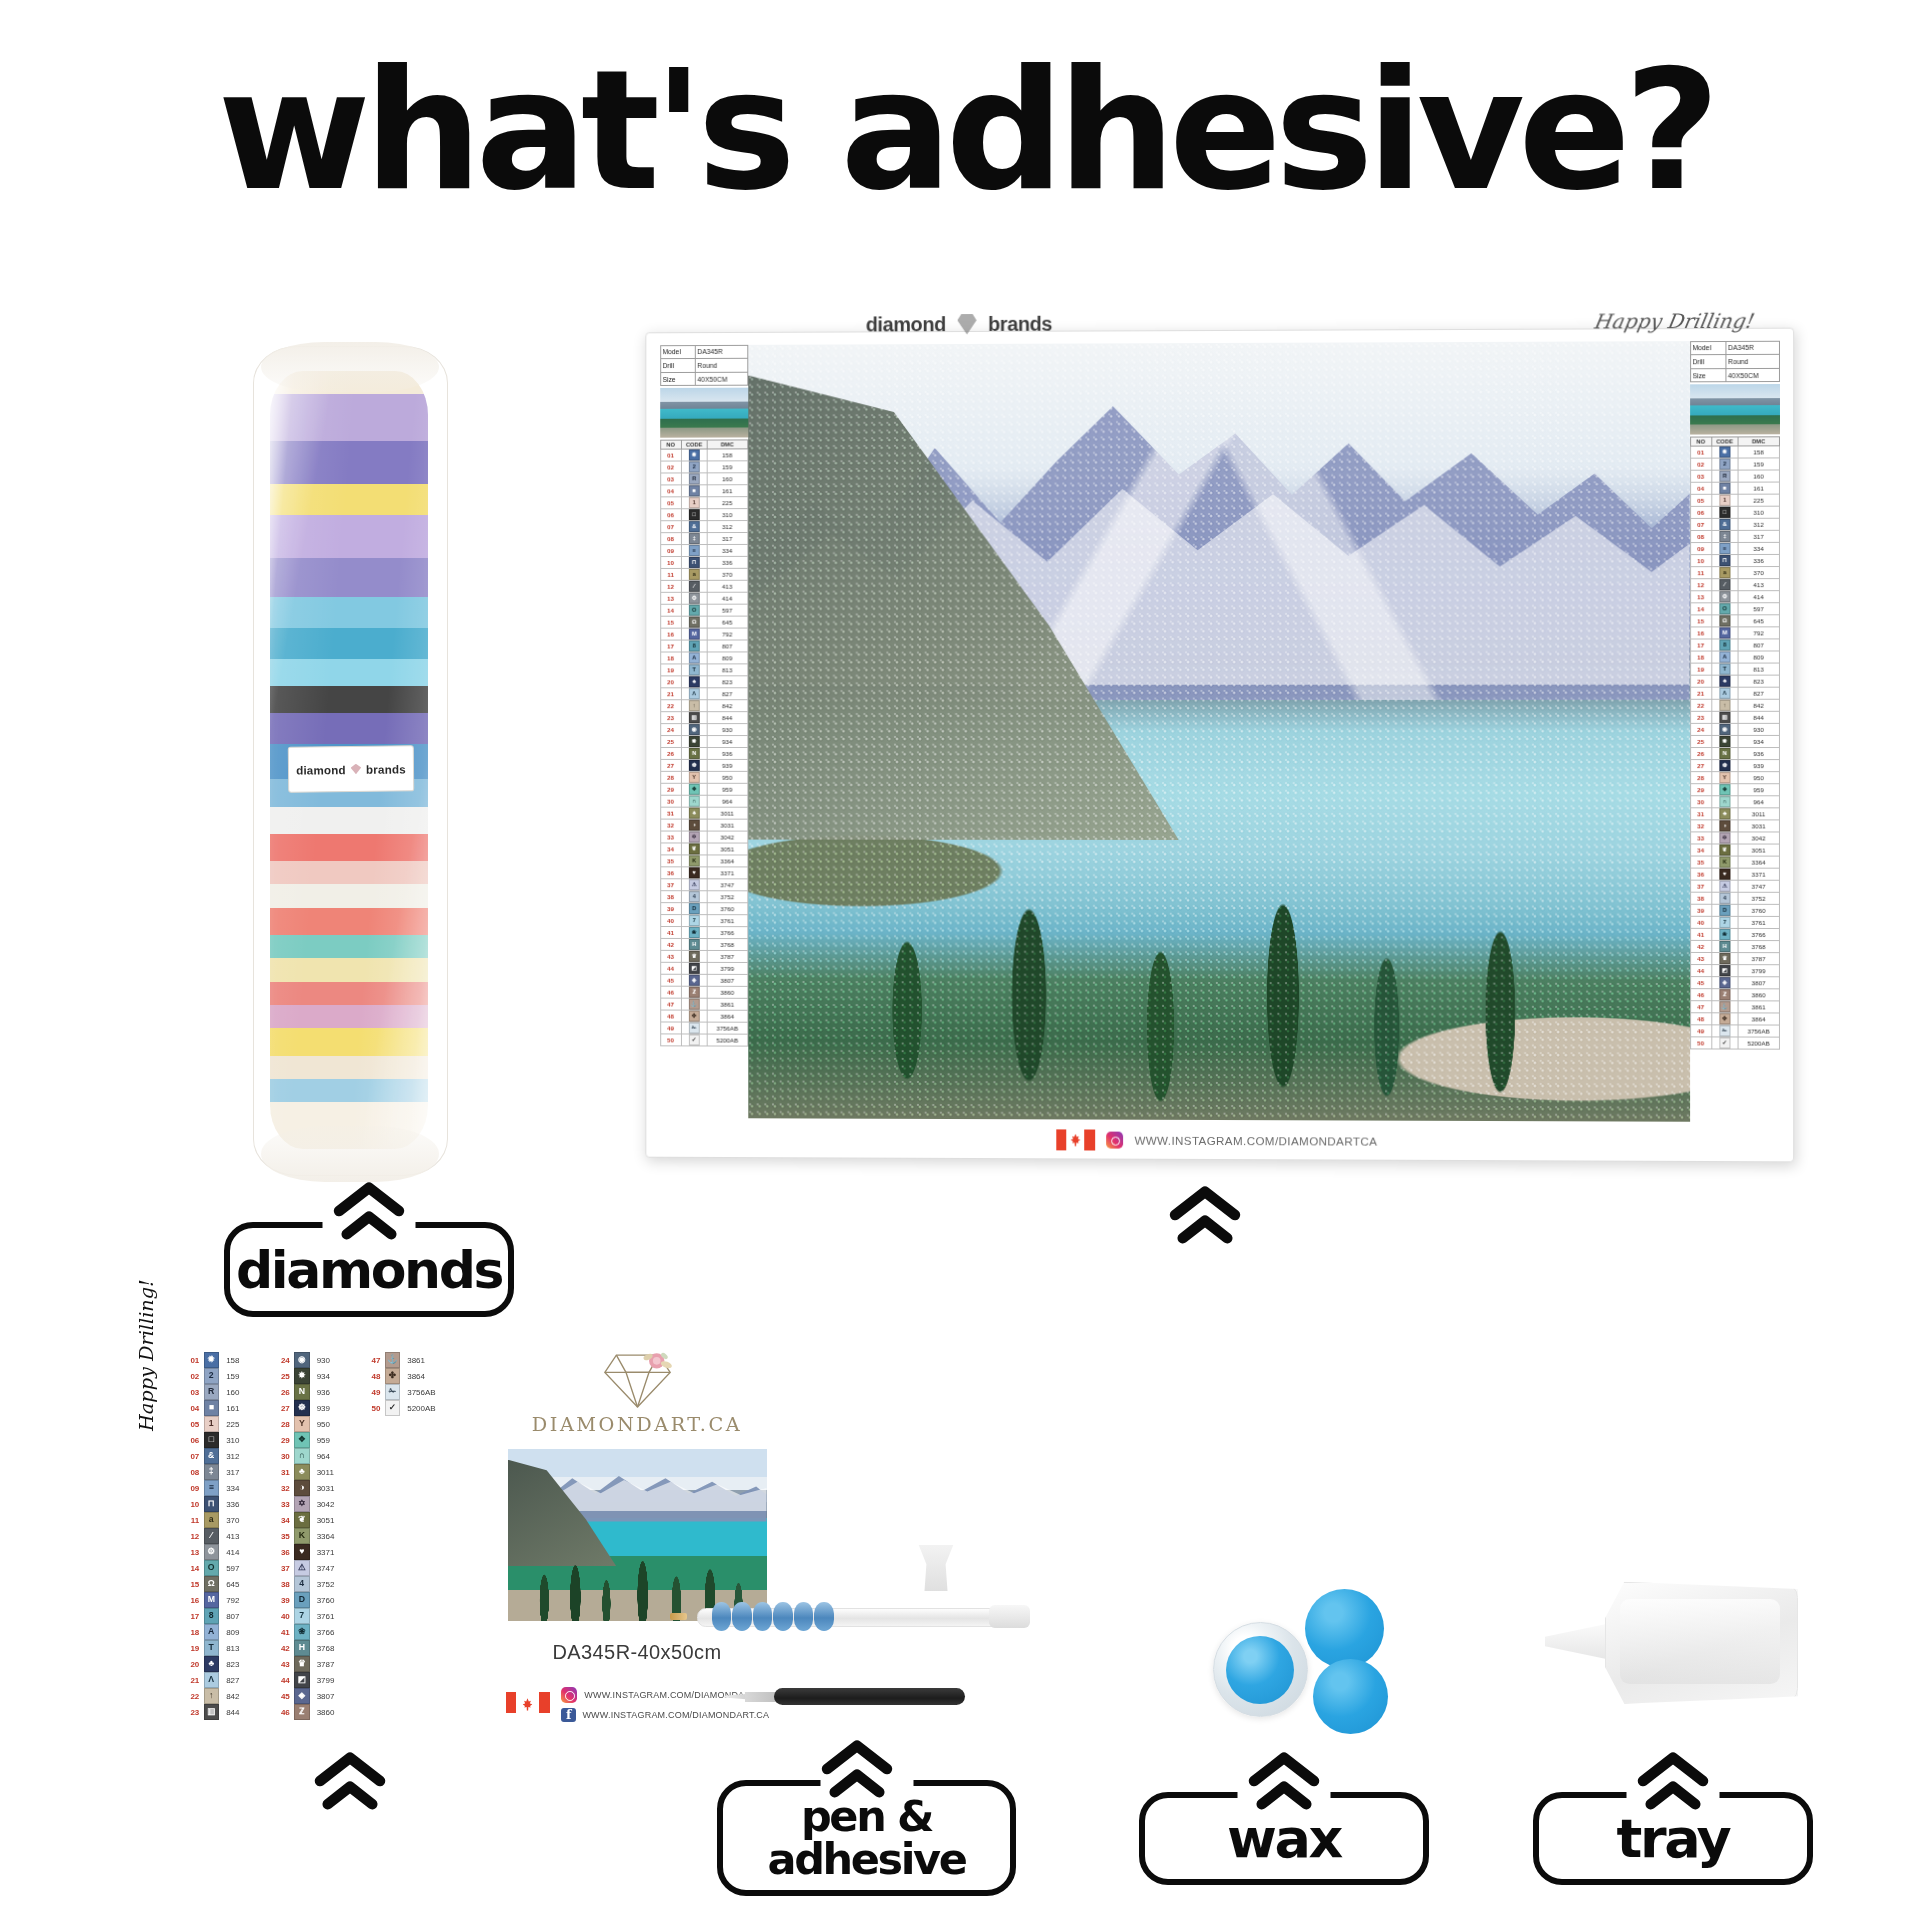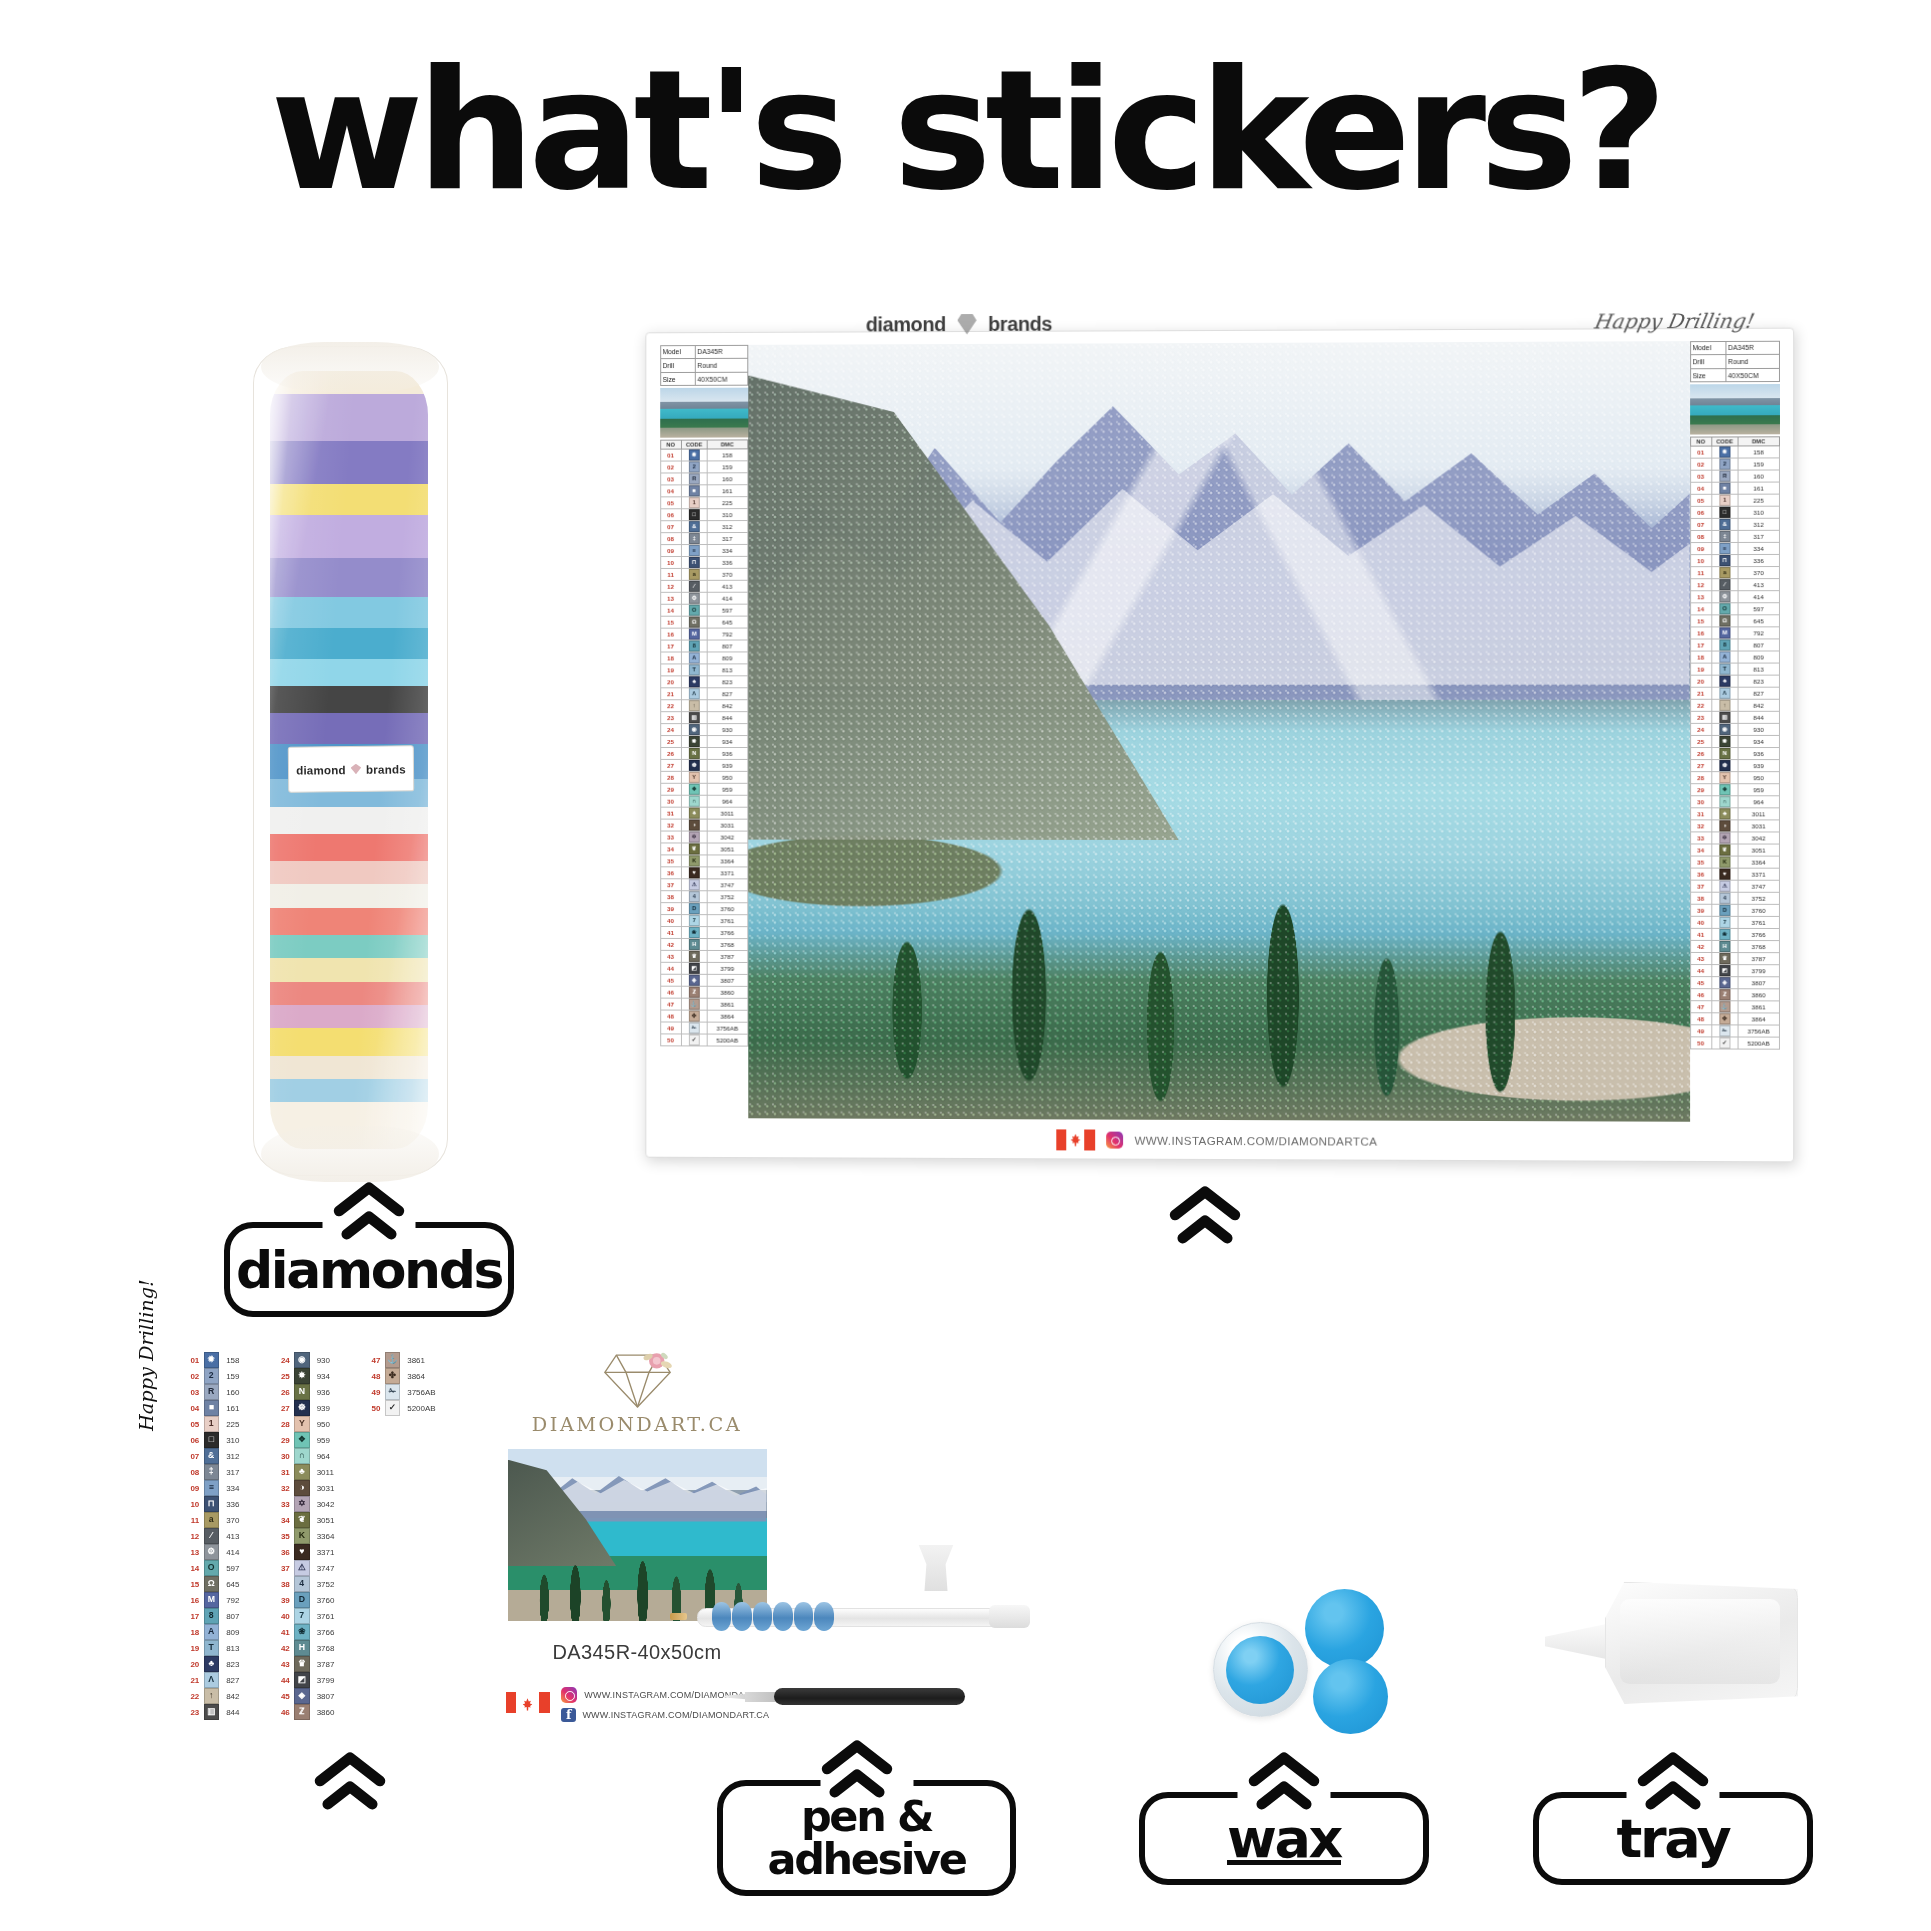--- a/index.html
+++ b/index.html
@@ -316,21 +316,21 @@
   .tray-spout{position:absolute;left:0px;top:50px;width:71px;height:39px;
     background:linear-gradient(180deg,#fbfbfb,#e6e6e6);
     clip-path:polygon(0 38%,100% 0,100% 100%,0 62%);}
 
   
   .chev path{fill:none;stroke:#0b0b0b;stroke-width:11;stroke-linecap:round;stroke-linejoin:round;}
 </style>
 </head>
 <body>
 
-<div class="page-title">what's stickers?</div>
+<div class="page-title">what's adhesive?</div>
 
 <div class="bag-wrap">
   <div class="bag-body"></div>
   <div class="bag-film"></div>
   <div class="bag-seal-top"></div>
   <div class="bag-seal-bot"></div>
   <div class="bag-tag">
     <span>diamond</span>
     <span class="dia"></span>
     <span>brands</span>
@@ -1333,21 +1333,21 @@
 
 <div class="callout" id="co-wax" style="left:1139px;top:1750px;width:290px;">
   <div class="chev">
     <svg viewBox="0 0 86 62">
         <path d="M12 32 L43 8 L74 32"></path>
         <path d="M20 56 L43 38 L66 56"></path>
       </svg>
   </div>
   <div class="box" style="height:93px;">
     <div class="notch"></div>
-    <div class="lbl" style="font-size:54px;text-decoration:underline;">wax</div>
+    <div class="lbl" style="font-size:54px;">wax</div>
   </div>
 </div>
 
 <div class="callout" id="co-tray" style="left:1533px;top:1750px;width:280px;">
   <div class="chev">
     <svg viewBox="0 0 86 62">
         <path d="M12 32 L43 8 L74 32"></path>
         <path d="M20 56 L43 38 L66 56"></path>
       </svg>
   </div>

